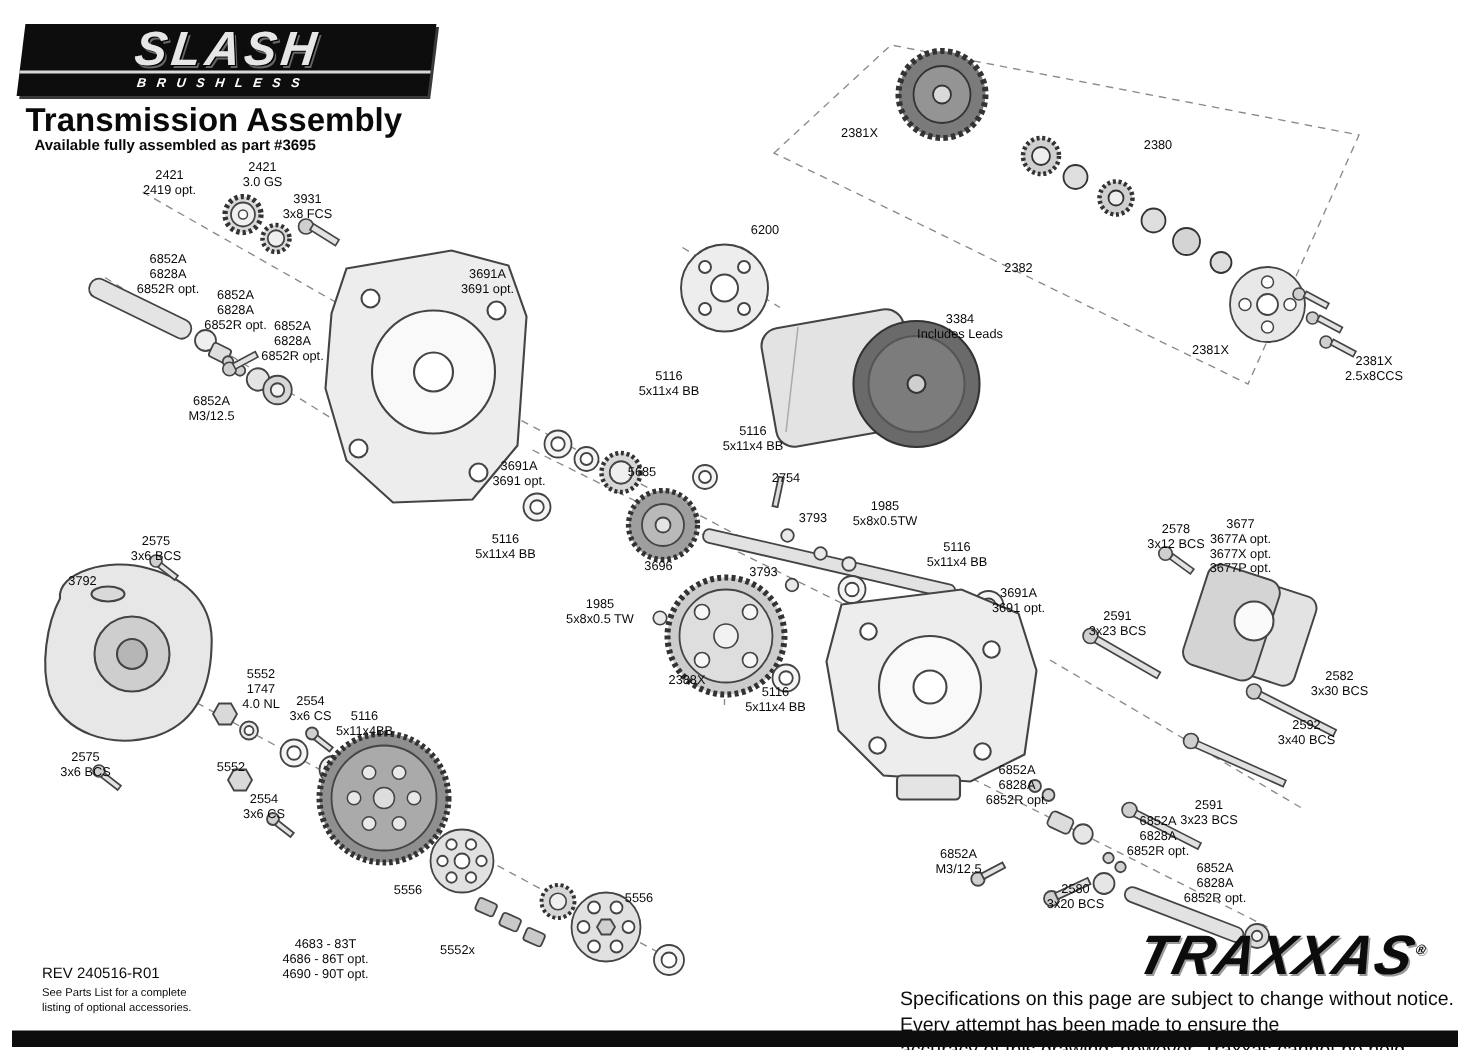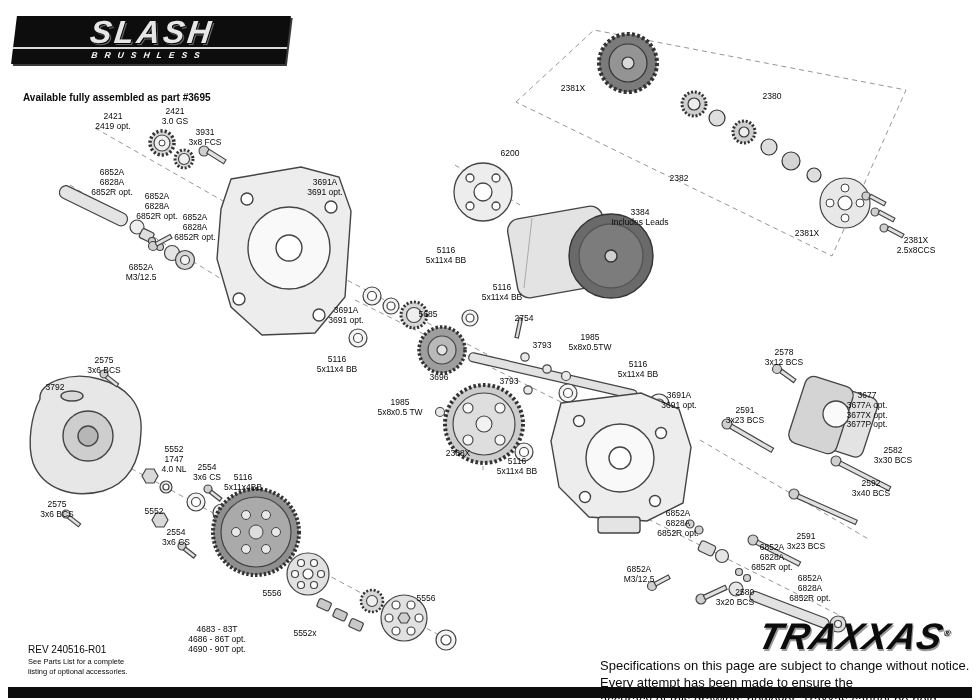--- a/index.html
+++ b/index.html
@@ -30,20 +30,21 @@
 </style>
 </head>
 <body>
 
 <div class="page">
 
   <div class="banner">
     <div class="banner-main">SLASH</div>
     <div class="banner-sub">BRUSHLESS</div>
   </div>
+  <div class="title">Transmission Assembly</div>
   <div class="subtitle">Available fully assembled as part #3695</div>
 
   <div class="diagram">
     <svg class="art" width="980" height="700" viewBox="0 0 980 700">
 
       <g stroke="#8a8a8a" stroke-width="0.9" stroke-dasharray="5 4" fill="none">
         <polygon points="516,102 594,30 906,90 832,256"></polygon>
         <line x1="95" y1="128" x2="330" y2="262"></line>
         <line x1="70" y1="185" x2="255" y2="300"></line>
         <line x1="300" y1="255" x2="520" y2="372"></line>
@@ -342,21 +343,21 @@
 3691 opt.</div>
         <div class="part-label" style="left: 428px; top: 310px;">5685</div>
         <div class="part-label" style="left: 524px; top: 314px;">2754</div>
         <div class="part-label" style="left: 542px; top: 341px;">3793</div>
         <div class="part-label" style="left: 590px; top: 333px;">1985
 5x8x0.5TW</div>
         <div class="part-label" style="left: 638px; top: 360px;">5116
 5x11x4 BB</div>
         <div class="part-label" style="left: 784px; top: 348px;">2578
 3x12 BCS</div>
-        <div class="part-label" style="left: 867px; top: 345px; margin-top: 46px;">3677
+        <div class="part-label" style="left: 827px; top: 345px;">3677
 3677A opt.
 3677X opt.
 3677P opt.</div>
         <div class="part-label" style="left: 337px; top: 355px;">5116
 5x11x4 BB</div>
         <div class="part-label" style="left: 439px; top: 373px;">3696</div>
         <div class="part-label" style="left: 509px; top: 377px;">3793</div>
         <div class="part-label" style="left: 104px; top: 356px;">2575
 3x6 BCS</div>
         <div class="part-label" style="left: 55px; top: 383px;">3792</div>
@@ -392,21 +393,21 @@
         <div class="part-label" style="left: 305px; top: 629px;">5552x</div>
         <div class="part-label" style="left: 426px; top: 594px;">5556</div>
         <div class="part-label" style="left: 678px; top: 509px;">6852A
 6828A
 6852R opt.</div>
         <div class="part-label" style="left: 772px; top: 543px;">6852A
 6828A
 6852R opt.</div>
         <div class="part-label" style="left: 639px; top: 565px;">6852A
 M3/12.5</div>
-        <div class="part-label" style="left: 735px; top: 588px; text-align: right;">2580
+        <div class="part-label" style="left: 717px; top: 588px;">2580
 3x20 BCS</div>
         <div class="part-label" style="left: 810px; top: 574px;">6852A
 6828A
 6852R opt.</div>
         <div class="part-label" style="left: 806px; top: 532px;">2591
 3x23 BCS</div>
       </div>
   </div>
 
   <div class="rev-block">

